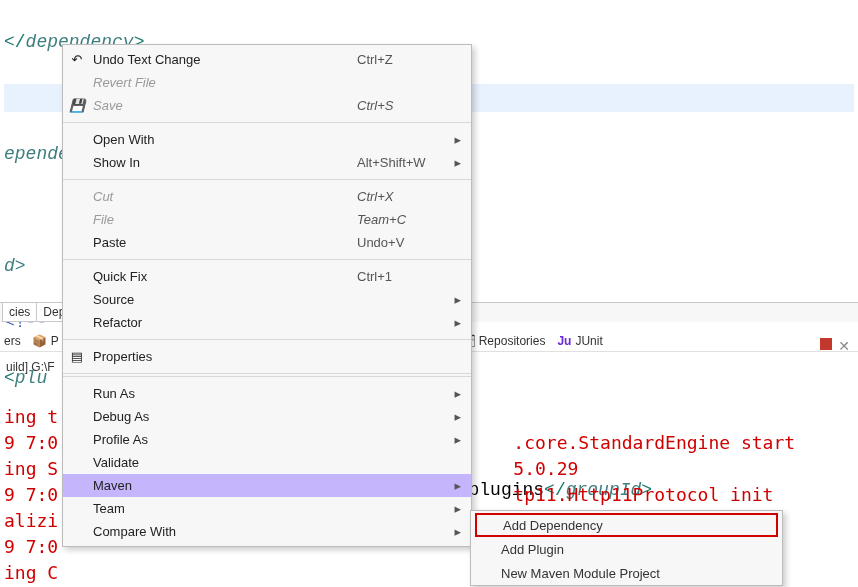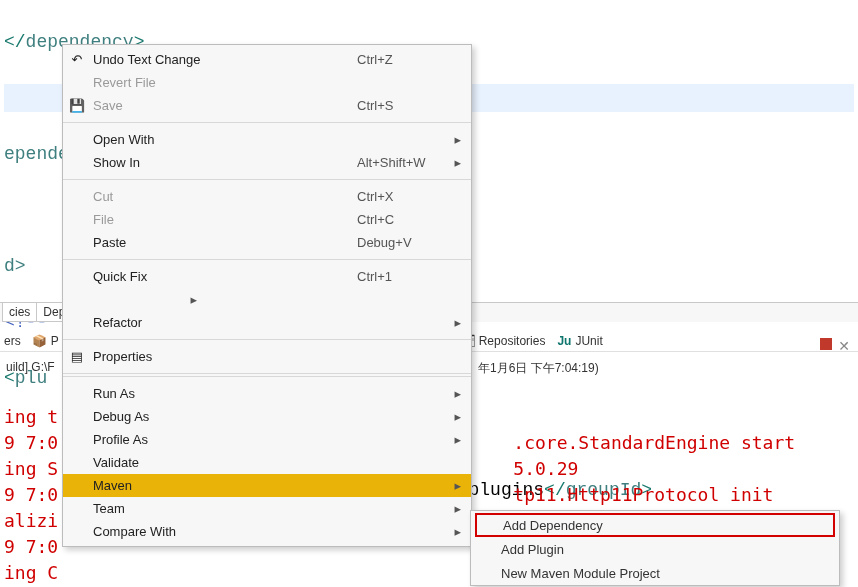--- a/index.html
+++ b/index.html
@@ -19,21 +19,21 @@
     line-height: 28px;
     padding: 0 4px;
     white-space: pre;
     position: absolute;
     top: 0; left: 0; right: 0;
   }
   .code-line { display:block; }
   .hl-line { background: #e8f2fe; }
   .tag-o { color: #1a7a6e; }
   .tag-c { color: #1a7a6e; }
-  .tag-name { color: #3f7f7f; }
+  .tag-name { color: #3f7f7f; font-style: italic; }
   .comment { color: #3f5fbf; }
   .text { color: #000; }
 
   .tabs {
     position: absolute;
     top: 302px;
     left: 0;
     right: 0;
     height: 20px;
     border-top: 1px solid #c8c8c8;
@@ -94,35 +94,35 @@
   .ctx .grp { padding: 3px 0; }
   .ctx .sep { height:1px; background:#d8d8d8; margin: 2px 0; }
   .ctx .row {
     display: flex;
     align-items: center;
     height: 23px;
     padding: 0 10px 0 30px;
     position: relative;
     color: #222;
   }
-  .ctx .row.disabled { color: #9a9a9a; }
+  .ctx .row.disabled { color: #9a9a9a; font-style: italic; }
   .ctx .row .label { flex: 1; }
   .ctx .row .accel { color:#555; min-width:90px; text-align:left; padding-right:6px;}
   .ctx .row .arrow { width:14px; text-align:right; color:#555; }
   .ctx .row .ic {
     position:absolute; left:6px; width:16px; height:16px; display:flex; align-items:center; justify-content:center;
   }
-  .ctx .row.highlight { background: #eab308; }
+  .ctx .row.highlight { background: #c4b5fd; }
 
   
   .submenu {
     position: absolute;
     top: 510px;
     left: 470px;
-    width: 370px;
+    width: 313px;
     background: #f7f7f7;
     border: 1px solid #bcbcbc;
     box-shadow: 3px 3px 6px rgba(0,0,0,.2);
     font-size: 13px;
   }
   .submenu .row {
     display:flex; align-items:center;
     height: 24px;
     padding: 0 12px 0 30px;
   }
@@ -166,33 +166,32 @@
     </span>
   <span class="item">
       <span class="ic">📦</span>
       <span>P</span>
     </span>
   <span class="item" style="margin-left:390px">
       <span class="ic">🗂</span>
       <span>Repositories</span>
     </span>
   <span class="item">
-      <span style="color:#0f766e;font-weight:bold">Ju</span>
+      <span style="color:#6d28d9;font-weight:bold">Ju</span>
       <span>JUnit</span>
     </span>
 </div>
 
 <div class="close-btns">
   <span class="sq"></span>
   <span style="color:#888">✕</span>
 </div>
 
 <div class="console-head">
   <span>uild] G:\F</span>
-  <span style="position:absolute; left:478px;">年1月6日 下午7:04:19)</span>
 </div>
 
 <div class="console">
 <span>ing t</span>
 <span>9 7:0</span>                                          <span>.core.StandardEngine start</span>
 <span>ing S</span>                                          <span>5.0.29</span>
 <span>9 7:0</span>                                          <span>tp11.Http11Protocol init</span>
 <span>alizi</span>
 <span>9 7:0</span>
 <span>ing C</span>
@@ -233,37 +232,38 @@
   </div>
   <div class="sep"></div>
   <div class="grp">
     <div class="row disabled">
       <span class="label">Cut</span>
         <span class="accel">Ctrl+X</span>
         <span class="arrow"></span>
     </div>
     <div class="row disabled">
       <span class="label">File</span>
-        <span class="accel">Ctrl+C</span>
+        <span class="accel">Team+C</span>
         <span class="arrow"></span>
     </div>
     <div class="row">
       <span class="label">Paste</span>
-        <span class="accel">Debug+V</span>
+        <span class="accel">Undo+V</span>
         <span class="arrow"></span>
     </div>
   </div>
   <div class="sep"></div>
   <div class="grp">
     <div class="row">
       <span class="label">Quick Fix</span>
         <span class="accel">Ctrl+1</span>
         <span class="arrow"></span>
     </div>
     <div class="row">
+      <span class="label">Source</span>
         <span class="accel"></span>
         <span class="arrow">▸</span>
     </div>
     <div class="row">
       <span class="label">Refactor</span>
         <span class="accel"></span>
         <span class="arrow">▸</span>
     </div>
   </div>
   <div class="sep"></div>

